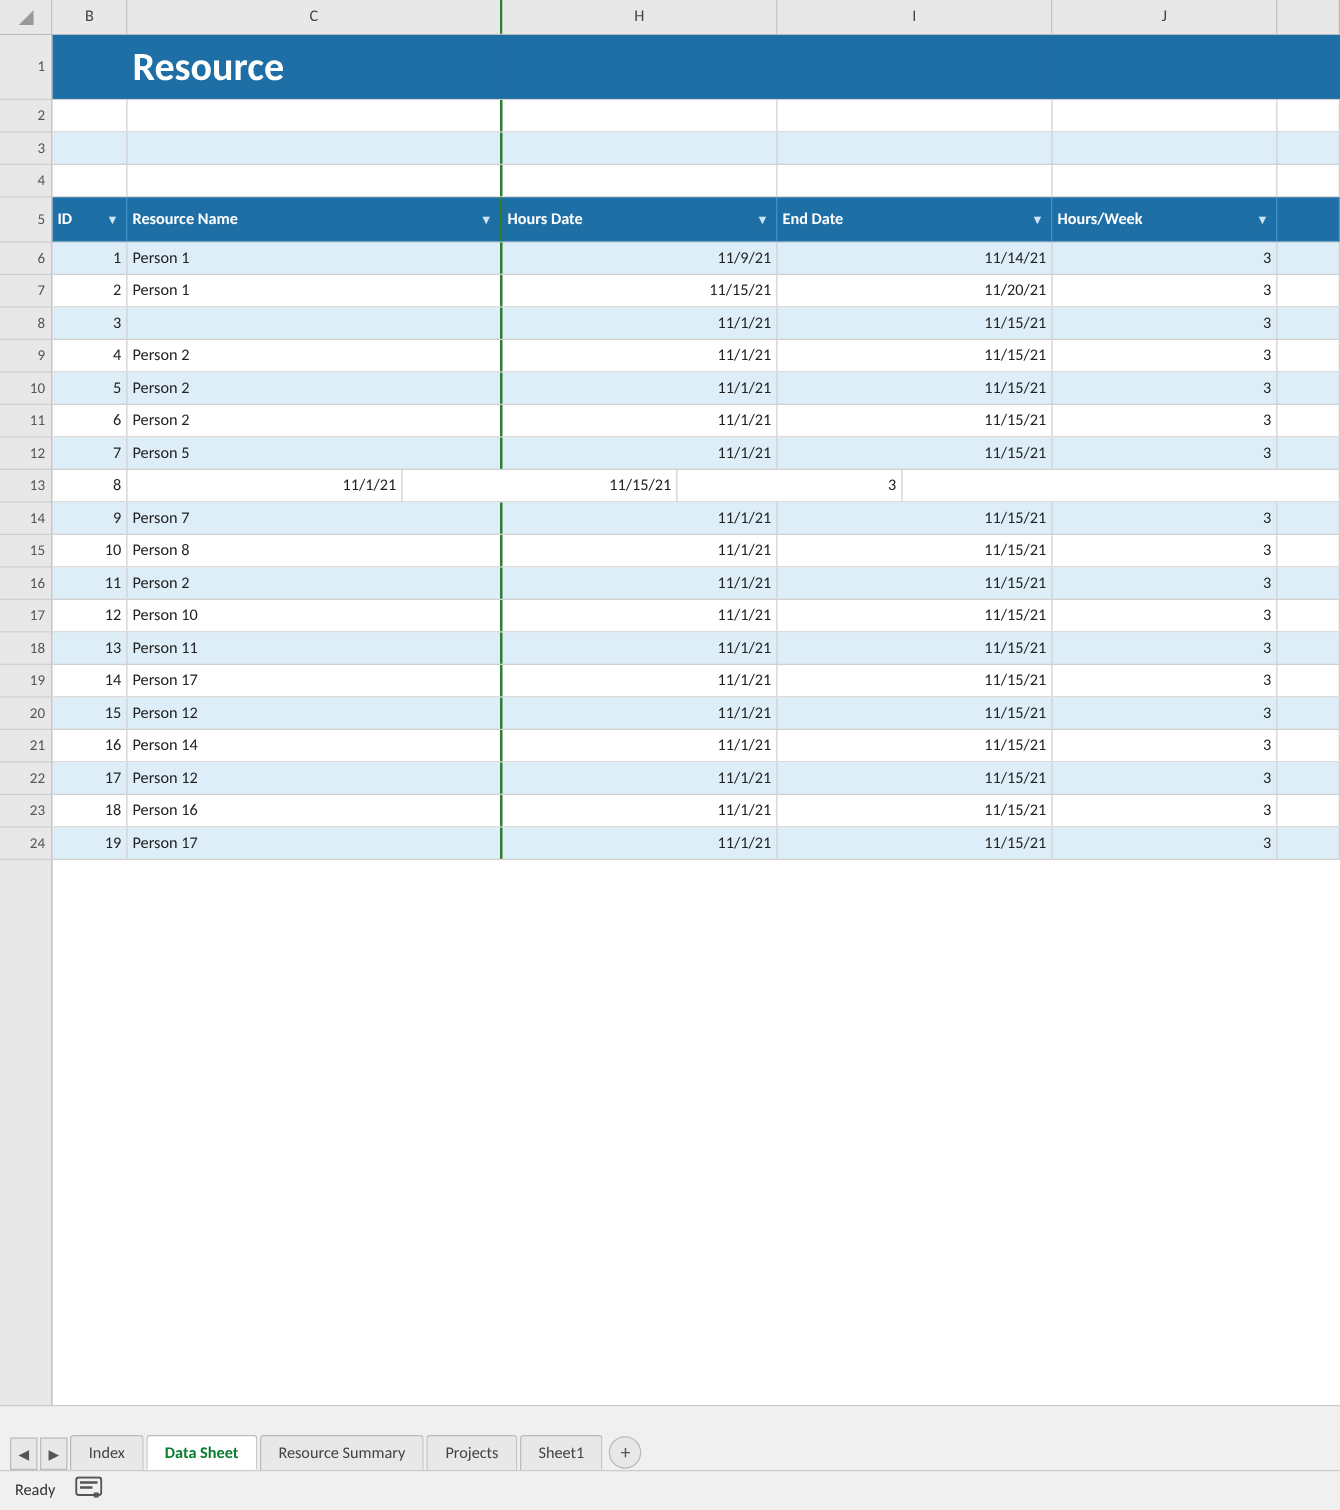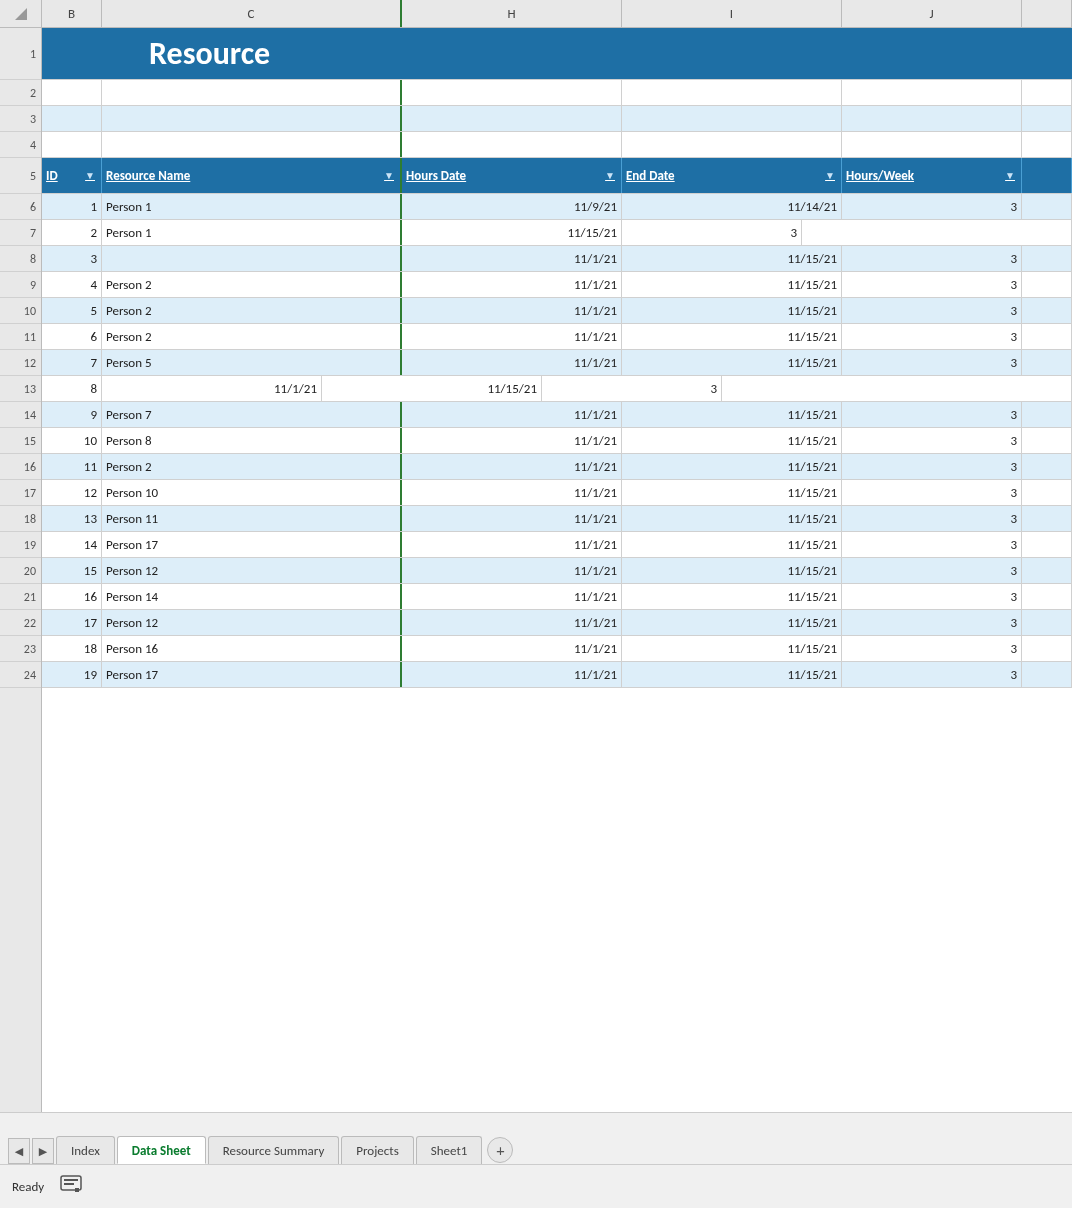--- a/index.html
+++ b/index.html
@@ -127,21 +127,20 @@
     .col-h { width: 220px; min-width: 220px; }
     .col-i { width: 220px; min-width: 220px; }
     .col-j { width: 180px; min-width: 180px; }
     .col-rest { flex: 1; }
 
     
     .title-row {
       background: #1e6fa5;
       height: 52px;
       min-height: 52px;
-      padding-left: 43px;
     }
     .title-cell {
       background: #1e6fa5;
       color: #ffffff;
       font-size: 32px;
       font-weight: bold;
       border-right: 1px solid #1e6fa5;
     }
     .title-cell-rest {
       background: #1e6fa5;
@@ -158,21 +157,20 @@
     .filter-cell {
       background: #1e6fa5;
       color: #ffffff;
       font-size: 13px;
       font-weight: bold;
       border-right: 1px solid #4a9fd4;
       display: flex;
       align-items: center;
       padding: 0 4px;
       gap: 20px;
-      text-decoration: underline;
     }
     .filter-arrow {
       font-size: 10px;
       color: #cce4f7;
       margin-left: auto;
       padding-right: 2px;
     }
 
     
     .green-border { border-right: 2px solid #2e7d32 !important; }
@@ -233,21 +231,21 @@
       justify-content: center;
       cursor: pointer;
       font-size: 16px;
       color: #555;
       margin-left: 4px;
       margin-bottom: 1px;
     }
 
     
     .status-bar {
-      height: 44px;
+      height: 32px;
       background: #f0f0f0;
       border-top: 1px solid #ccc;
       display: flex;
       align-items: center;
       padding: 0 12px;
       gap: 16px;
       font-size: 13px;
       color: #333;
     }
     .status-icon {
@@ -371,20 +369,21 @@
     <div class="cell col-c green-border">Person 1</div>
     <div class="cell col-h num">11/9/21</div>
     <div class="cell col-i num">11/14/21</div>
     <div class="cell col-j num">3</div>
     <div class="cell col-rest"></div>
   </div>
           <div class="data-row alt-white">
     <div class="cell col-b num">2</div>
     <div class="cell col-c green-border">Person 1</div>
     <div class="cell col-h num">11/15/21</div>
+    <div class="cell col-i num">11/20/21</div>
     <div class="cell col-j num">3</div>
     <div class="cell col-rest"></div>
   </div>
           <div class="data-row alt-light">
     <div class="cell col-b num">3</div>
     <div class="cell col-c green-border"></div>
     <div class="cell col-h num">11/1/21</div>
     <div class="cell col-i num">11/15/21</div>
     <div class="cell col-j num">3</div>
     <div class="cell col-rest"></div>

